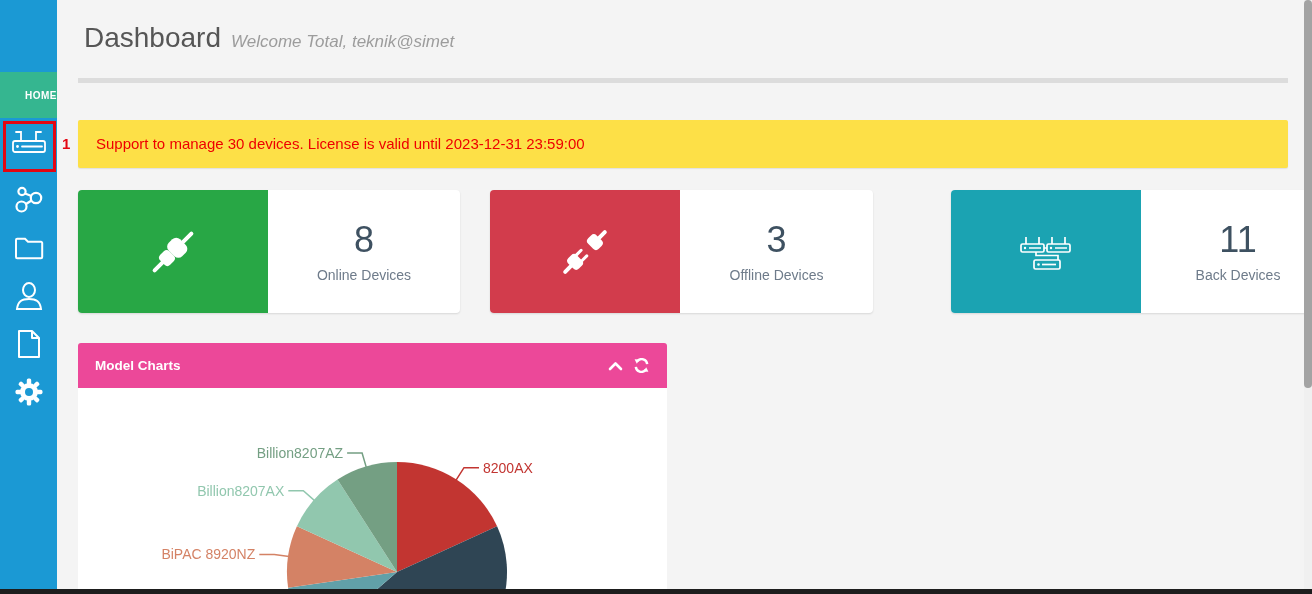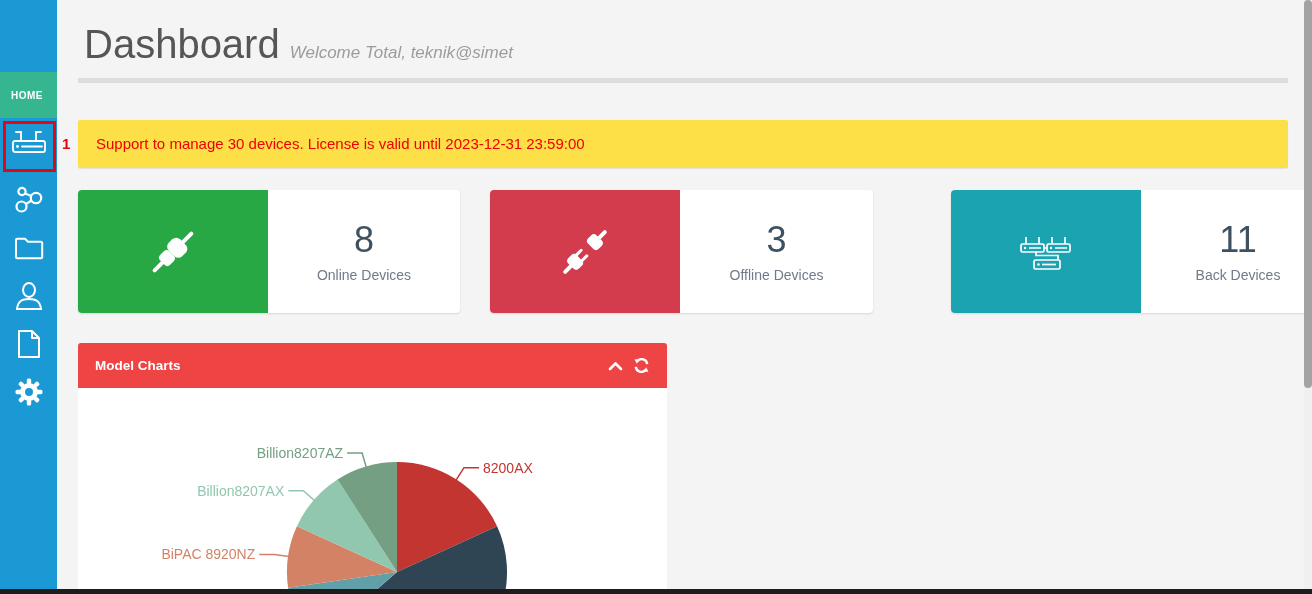--- a/index.html
+++ b/index.html
@@ -2,33 +2,33 @@
 <html><head>
 <meta charset="utf-8">
 <style>
   html,body{margin:0;padding:0;}
   body{font-family:"Liberation Sans","DejaVu Sans",sans-serif;}
   .app{position:relative;width:1312px;height:594px;background:#f4f4f4;overflow:hidden;}
 
   
   .sidebar{position:absolute;left:0;top:0;width:57px;height:589px;}
   .logo-space{height:72px;}
-  .home-item{height:46px;display:flex;align-items:center;padding-left:11px;}
+  .home-item{height:46px;display:flex;align-items:center;padding-left:25px;}
   .home-item span{color:#fff;font-size:10px;font-weight:bold;letter-spacing:.5px;}
   .router-item{height:54px;display:flex;align-items:center;justify-content:center;}
   .sidebar-nav{position:absolute;top:178px;left:0;width:57px;}
   .nav-item{height:48px;display:flex;align-items:center;justify-content:center;cursor:pointer;}
 
   
   .som-box{position:absolute;left:3px;top:121px;width:53px;height:51px;box-sizing:border-box;border:3px solid #e30613;}
   .som-num{position:absolute;left:62px;top:135px;font-size:15px;font-weight:bold;color:#e30613;}
 
   
   .page-header{position:absolute;left:84px;top:22px;display:flex;align-items:baseline;}
-  .page-title{font-size:40px;color:#565656;font-weight:400;margin:0;}
+  .page-title{font-size:28px;color:#565656;font-weight:400;margin:0;}
   .page-subtitle{font-size:17px;font-style:italic;color:#9c9c9c;margin-left:10px;}
   .divider{position:absolute;left:78px;top:78px;width:1210px;height:5px;background:#dcdcdc;}
 
   
   .alert-bar{position:absolute;left:78px;top:120px;width:1210px;height:48px;background:#fde047;border-radius:2px;box-shadow:0 1px 1px rgba(0,0,0,.08);}
   .alert-bar span{display:block;line-height:48px;padding-left:18px;font-size:15px;}
 
   
   .card{position:absolute;top:190px;height:123px;display:flex;background:#fff;border-radius:4px;overflow:hidden;box-shadow:0 1px 2px rgba(0,0,0,.12);}
   .card1{left:78px;width:382px;} .card2{left:490px;width:383px;} .card3{left:903px;width:384px;margin-left:48px;}
@@ -199,21 +199,21 @@
         <circle cx="24.5" cy="35.5" r="1.3" fill="#fff" stroke="none"></circle>
         <line x1="28" y1="35.5" x2="42" y2="35.5"></line>
       </svg>
     </div>
     <div class="card-body">
       <div class="card-num">11</div>
       <div class="card-lbl">Back Devices</div>
     </div>
   </div>
 
-  <div class="panel-header" style="background-color: #ef4444;">
+  <div class="panel-header" style="background-color: #ec4899;">
     <span class="panel-title">Model Charts</span>
     <span class="panel-tools">
       <span class="tool">
         <svg width="15" height="10" viewBox="0 0 15 10">
             <polyline points="2,8 7.5,2.5 13,8" stroke="#fff" stroke-width="2.6" fill="none" stroke-linecap="round" stroke-linejoin="round"></polyline>
           </svg>
       </span>
       <span class="tool">
         <svg width="15" height="15" viewBox="0 0 15 15">
           <g stroke="#fff" stroke-width="2.4" fill="none">

